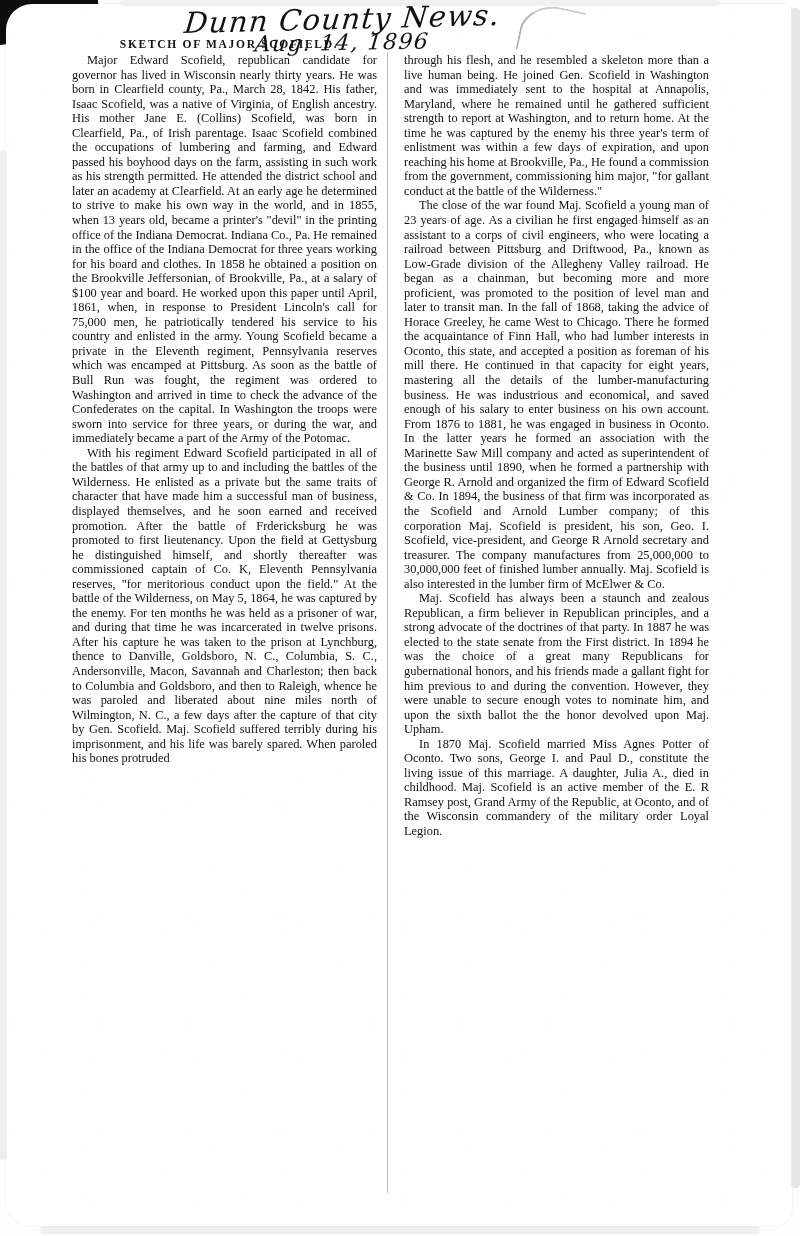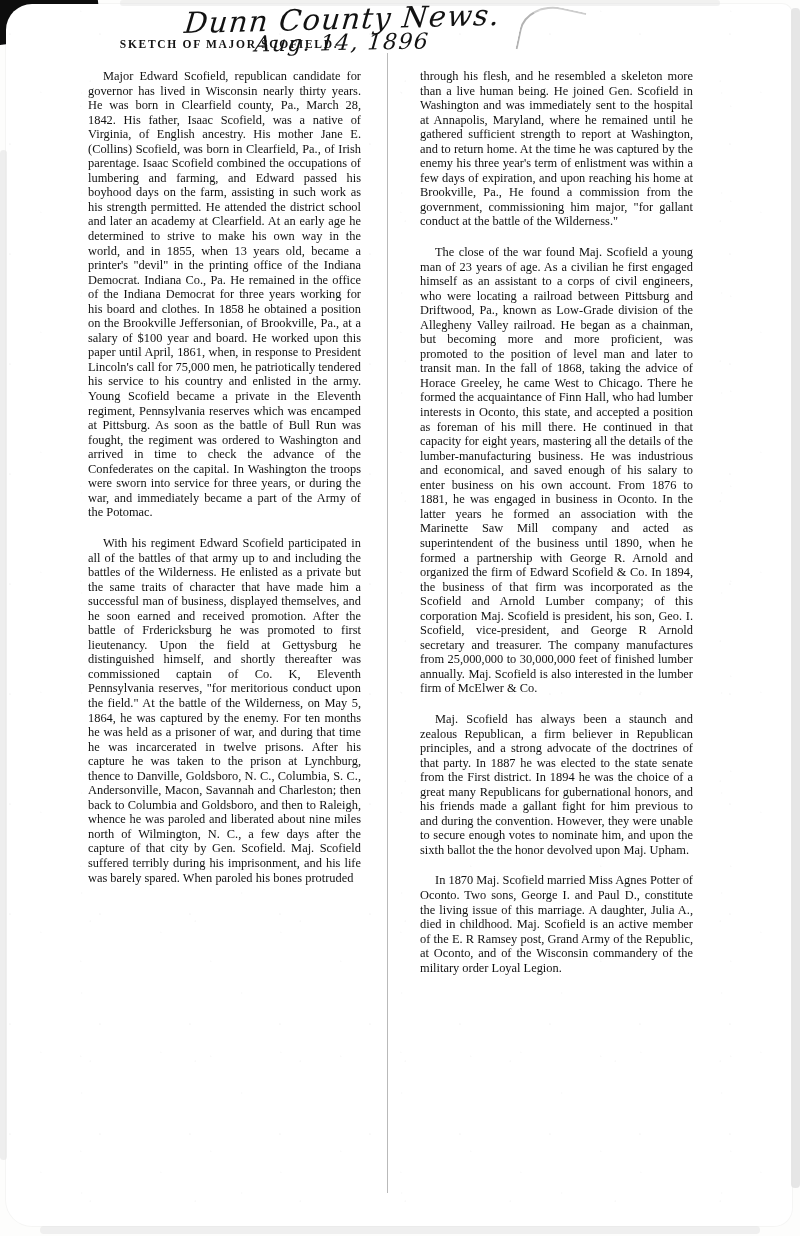--- a/index.html
+++ b/index.html
@@ -120,21 +120,21 @@
   .col-left  { padding-right: 9px; }
   .col-rule {
     width: 0;
     align-self: stretch;
     border-left: 1px solid #b9b9b9;
     margin: 0 1px;
     min-height: 1140px;
   }
   .col-right { padding-left: 15px; }
   .col p {
-    margin: 16px;
+    margin: 0;
     text-indent: 15px;
   }
   .col p.cont { text-indent: 0; }
 
   
   .speckle {
     position: absolute;
     z-index: 8;
     pointer-events: none;
     inset: 0;

